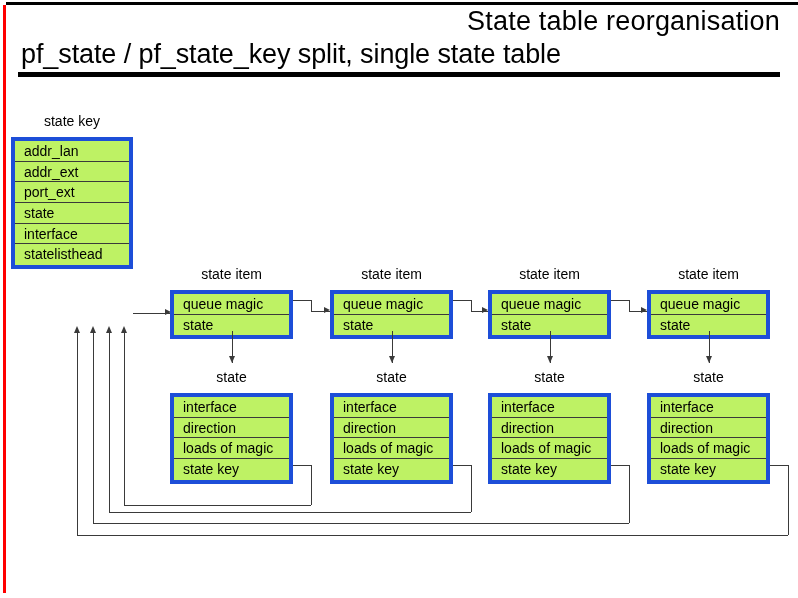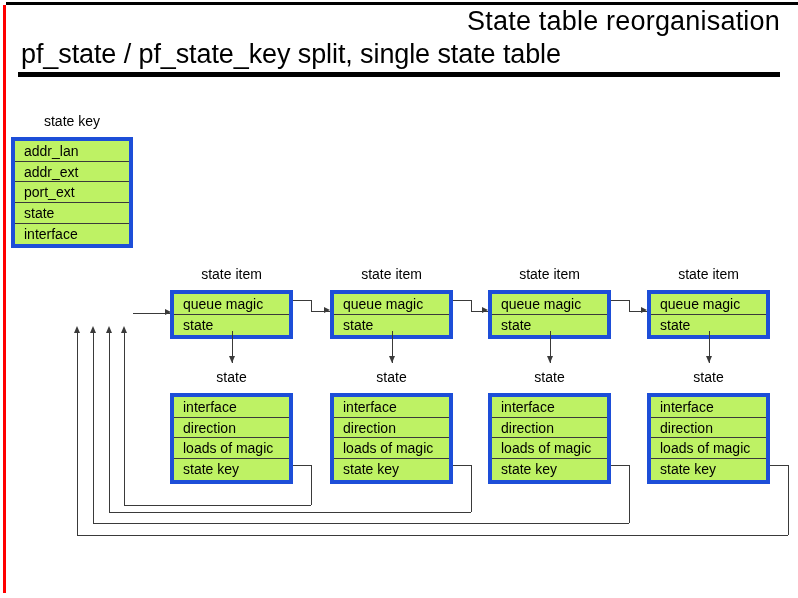--- a/index.html
+++ b/index.html
@@ -73,20 +73,21 @@
   <div class="slide-title">pf_state / pf_state_key split, single state table</div>
 
   <div class="caption" style="left:11px;top:113px;width:122px;">state key</div>
 
   <div class="rec" id="state-key-box" style="left:11px;top:137px;width:122px;">
       <div class="row">addr_lan</div>
       <div class="row">addr_ext</div>
       <div class="row">port_ext</div>
       <div class="row">state</div>
       <div class="row">interface</div>
+      <div class="row">statelisthead</div>
     </div>
 
   <div class="hline" style="left:133px;top:312.5px;width:38px;"></div>
   <div class="arrow-r" style="left:165px;top:309px;"></div>
 
   <div id="state-items">
       <div class="caption" style="left: 170px; top: 266px; width: 123px;">state item</div>
       <div class="rec" style="left: 170px; top: 290px; width: 123px;">
         <div class="row">queue magic</div>
         <div class="row">state</div>

